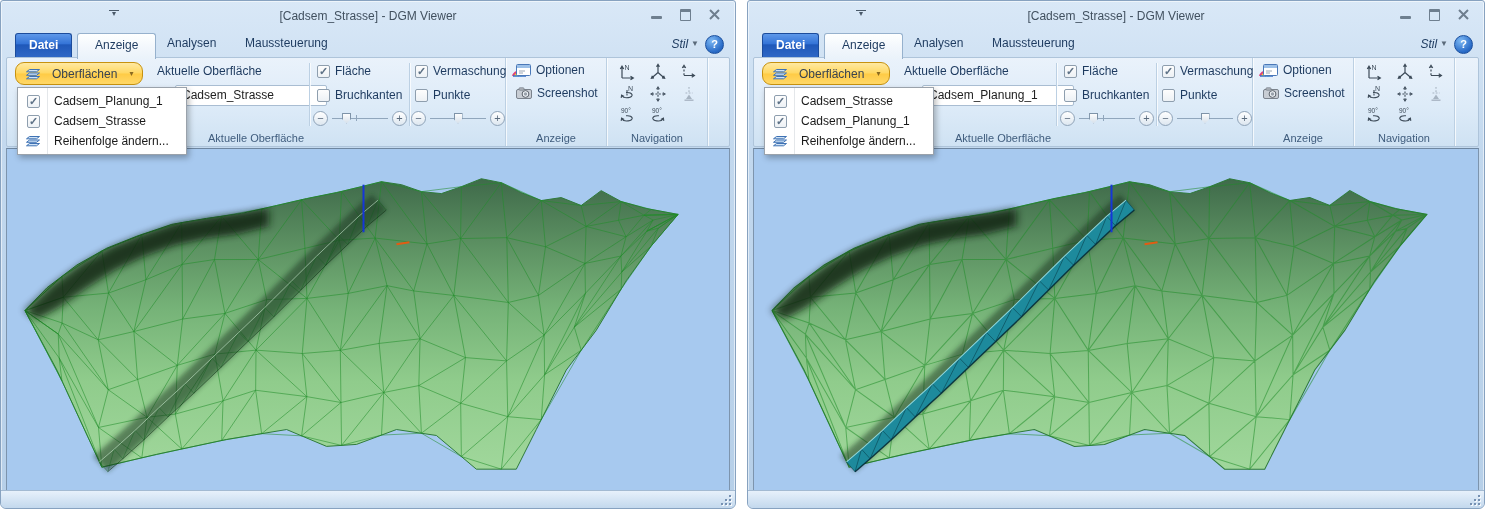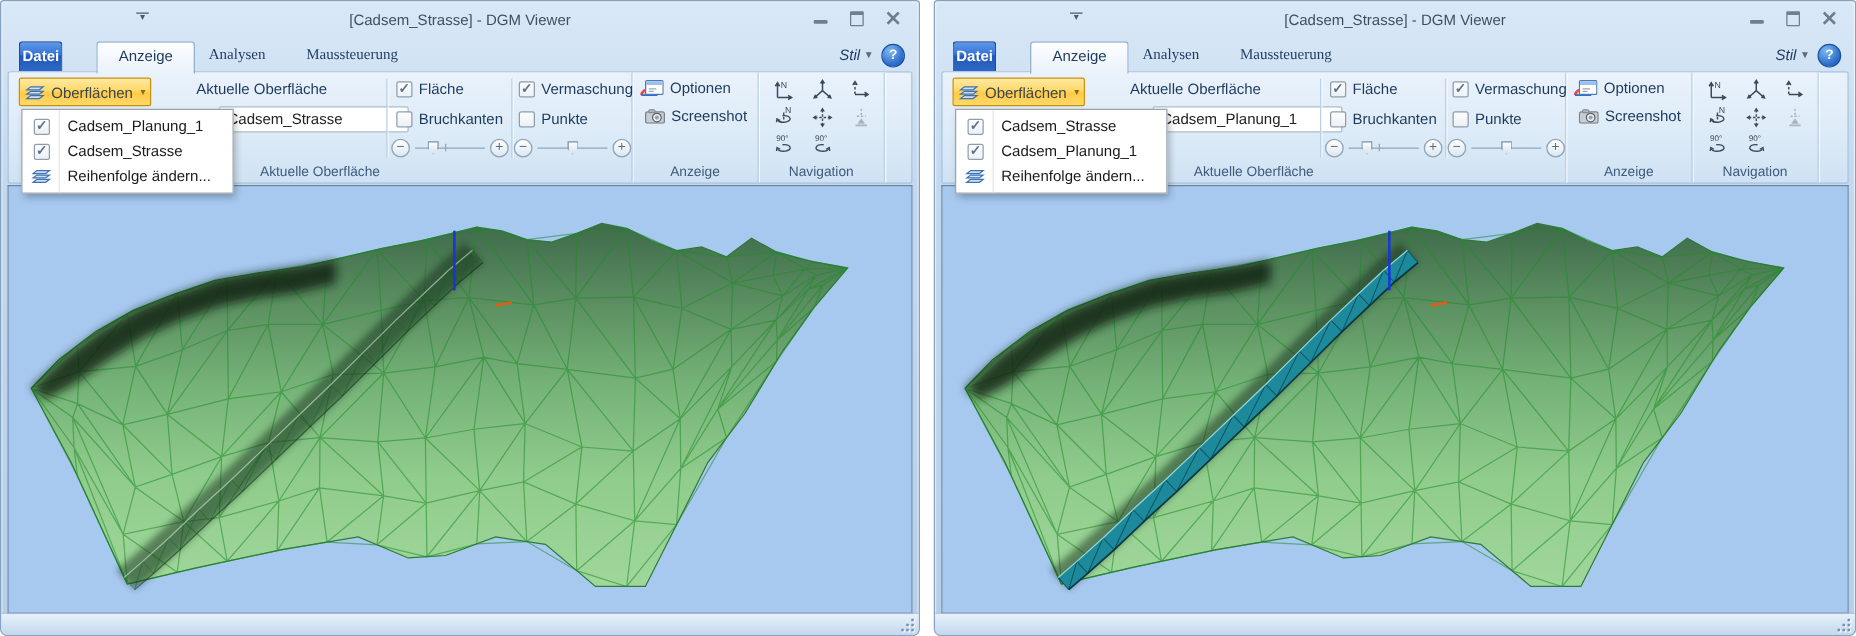--- a/index.html
+++ b/index.html
@@ -16,46 +16,46 @@
   .qat{position:absolute;left:108px;top:9px;width:10px;height:10px;font-size:8px;color:#4a5a6a;
        line-height:6px;text-align:center;border-top:1px solid #4a5a6a;cursor:default;}
   .win-controls{position:absolute;top:8px;right:14px;display:flex;gap:16px;align-items:center;}
   .wc{width:13px;height:11px;position:relative;opacity:.85;}
   .wc-min::after{content:"";position:absolute;left:1px;right:1px;bottom:1px;height:3px;background:#5c6c7c;border-radius:1px;}
   .wc-rest::after{content:"";position:absolute;left:1px;top:0;width:9px;height:8px;border:1px solid #5c6c7c;border-top-width:3px;border-radius:1px;}
   .wc-close svg{display:block;}
 
   
   .tabrow{position:absolute;top:29px;left:0;right:0;height:27px;font-size:12px;color:#1d3a5f;}
-  .tab-datei{position:absolute;left:14px;top:3px;height:23px;padding:0 2px;line-height:23px;z-index:3;
+  .tab-datei{position:absolute;left:14px;top:3px;height:23px;padding:0 13px;line-height:23px;z-index:3;
              background:linear-gradient(#5e98e9,#3272d6 45%,#1f58b9 46%,#2f67c5);
              border:1px solid #1c4c9c;border-bottom:none;border-radius:3px 3px 0 0;color:#fff;font-weight:700;}
   .tab-active{position:absolute;left:76px;top:3px;height:25px;padding:0 17px;line-height:23px;z-index:3;
               background:linear-gradient(#feffff,#f2f7fc 55%,#eaf2fa);
               border:1px solid #96b1cd;border-bottom:none;border-radius:3px 3px 0 0;color:#1d3a5f;}
-  .tab-plain{position:absolute;top:0;height:27px;line-height:27px;padding:0 6px;font-family:Liberation Serif, serif;}
+  .tab-plain{position:absolute;top:0;height:27px;line-height:27px;padding:0 6px;}
   .tab-analysen{left:160px;} .tab-maus{left:238px;}
   .stil{position:absolute;right:36px;top:0;height:27px;line-height:27px;color:#1d3a5f;font-style:italic;}
   .stil .caret{font-size:8px;color:#5a6a7a;vertical-align:2px;margin-left:3px;}
   .help-btn{position:absolute;right:11px;top:5px;width:17px;height:17px;border-radius:50%;
             background:radial-gradient(circle at 35% 28%,#7db9f4,#2a6cc8 68%,#1c56a8);
             border:1px solid #1a4f9e;color:#fff;font-weight:700;font-size:11px;text-align:center;line-height:16px;}
 
   
   .ribbon{position:absolute;top:56px;left:5px;right:5px;height:90px;display:flex;
           background:linear-gradient(#eaf2fb,#ddebf8 55%,#cfe2f3);
           border:1px solid #aec4da;border-radius:2px;box-sizing:border-box;}
   .rgroup{position:relative;height:100%;border-right:1px solid #bcd0e3;box-shadow:1px 0 0 rgba(255,255,255,.75);}
   .g1{width:498px;} .g2{width:100px;} .g3{width:100px;} .gfill{flex:1;border-right:none;box-shadow:none;}
   .rgroup-label{position:absolute;bottom:2px;left:0;right:0;text-align:center;font-size:11px;color:#3f5c7d;}
   .vsep{position:absolute;top:5px;bottom:20px;width:1px;background:#bcd0e3;box-shadow:1px 0 0 rgba(255,255,255,.75);}
 
-  .btn-surfaces{position:absolute;left:8px;top:4px;height:21px;display:flex;align-items:center;gap:5px;padding:0 4px;
+  .btn-surfaces{position:absolute;left:8px;top:4px;height:21px;display:flex;align-items:center;gap:11px;padding:0 9px;
                 background:linear-gradient(#ffe9a2,#ffd863 48%,#ffcb45 52%,#ffd868);
-                border:1px solid #c79210;border-radius:2px;font-size:12px;color:#3a4450;}
+                border:1px solid #c79210;border-radius:9px;font-size:12px;color:#3a4450;}
   .btn-surfaces .caret{font-size:8px;color:#8a6a20;margin-left:1px;}
   .cur-caption{position:absolute;left:150px;top:6px;font-size:12px;color:#1d3a5f;}
   .combo{position:absolute;left:168px;top:27px;width:128px;height:19px;background:#fff;border:1px solid #a9bdd2;
          border-radius:2px;font-size:12px;color:#222;line-height:19px;padding:0 16px 0 6px;white-space:nowrap;overflow:hidden;}
   .combo .caret{position:absolute;right:4px;top:0;font-size:8px;color:#6a7a8a;line-height:19px;}
 
   .cbrow{position:absolute;display:flex;align-items:center;gap:5px;font-size:12px;color:#1d3a5f;}
   .cb{width:13px;height:13px;box-sizing:border-box;border:1px solid #8e9eae;border-radius:2px;
       background:linear-gradient(#fdfdfd,#edf1f5);font-size:11px;line-height:11px;text-align:center;
       color:#5e7287;font-weight:700;flex:0 0 auto;}

